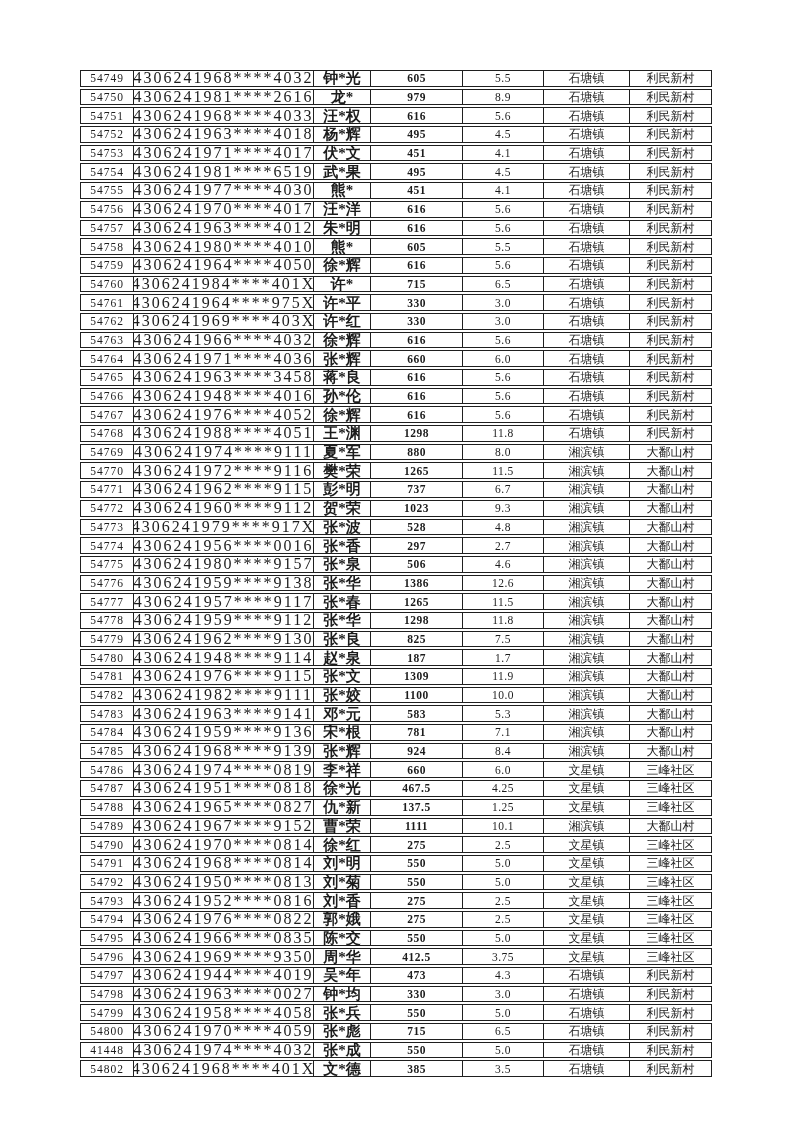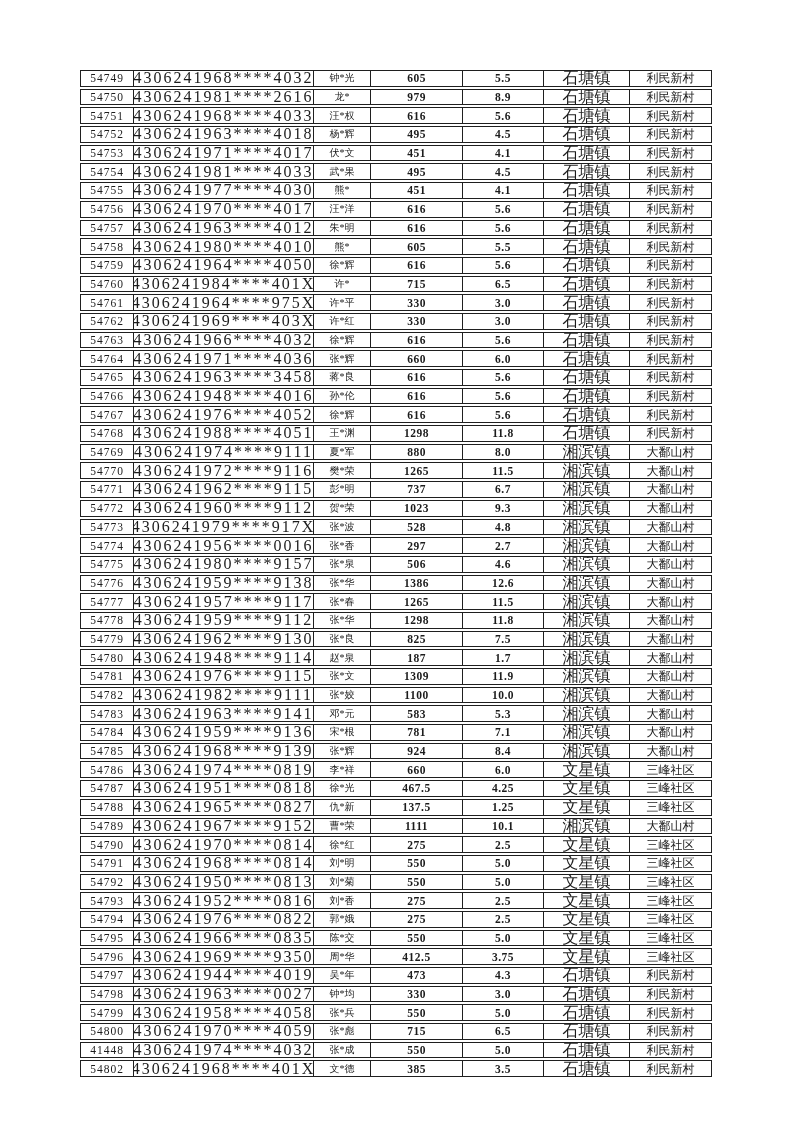--- a/index.html
+++ b/index.html
@@ -42,24 +42,24 @@
     overflow: hidden;
     white-space: nowrap;
     border-left: 1px solid #1f1f1f;
     color: #1c1c1c;
     font-size: 11.5px;
     line-height: 14px;
   }
   .t-cell:first-child { border-left: none; }
   .c0 { width: 52px;  letter-spacing: 1px; }
   .c1 { width: 180px; letter-spacing: 2px; font-size: 16px; }
-  .c2 { width: 57px;  font-size: 10px; }
+  .c2 { width: 57px;  font-size: 15px; font-weight: bold; }
   .c3 { width: 92px;  letter-spacing: 0.5px; font-weight: bold; }
-  .c4 { width: 81px;  letter-spacing: 0.5px; font-weight: bold; }
-  .c5 { width: 86px;  font-size: 16px; }
+  .c4 { width: 81px;  letter-spacing: 0.5px; }
+  .c5 { width: 86px;  font-size: 12px; }
   .c6 { flex: 1;      font-size: 12px; }
 </style>
 </head>
 <body>
 
 <div class="page">
   <div class="data-table">
 
   <div class="t-row" style="">
       <div class="t-cell c0">54749</div>
@@ -101,21 +101,21 @@
       <div class="t-cell c0">54753</div>
       <div class="t-cell c1">4306241971****4017</div>
       <div class="t-cell c2">伏*文</div>
       <div class="t-cell c3">451</div>
       <div class="t-cell c4">4.1</div>
       <div class="t-cell c5">石塘镇</div>
       <div class="t-cell c6">利民新村</div>
     </div>
       <div class="t-row" style="">
       <div class="t-cell c0">54754</div>
-      <div class="t-cell c1">4306241981****4033</div>
+      <div class="t-cell c1">4306241981****6519</div>
       <div class="t-cell c2">武*果</div>
       <div class="t-cell c3">495</div>
       <div class="t-cell c4">4.5</div>
       <div class="t-cell c5">石塘镇</div>
       <div class="t-cell c6">利民新村</div>
     </div>
       <div class="t-row" style="">
       <div class="t-cell c0">54755</div>
       <div class="t-cell c1">4306241977****4030</div>
       <div class="t-cell c2">熊*</div>

